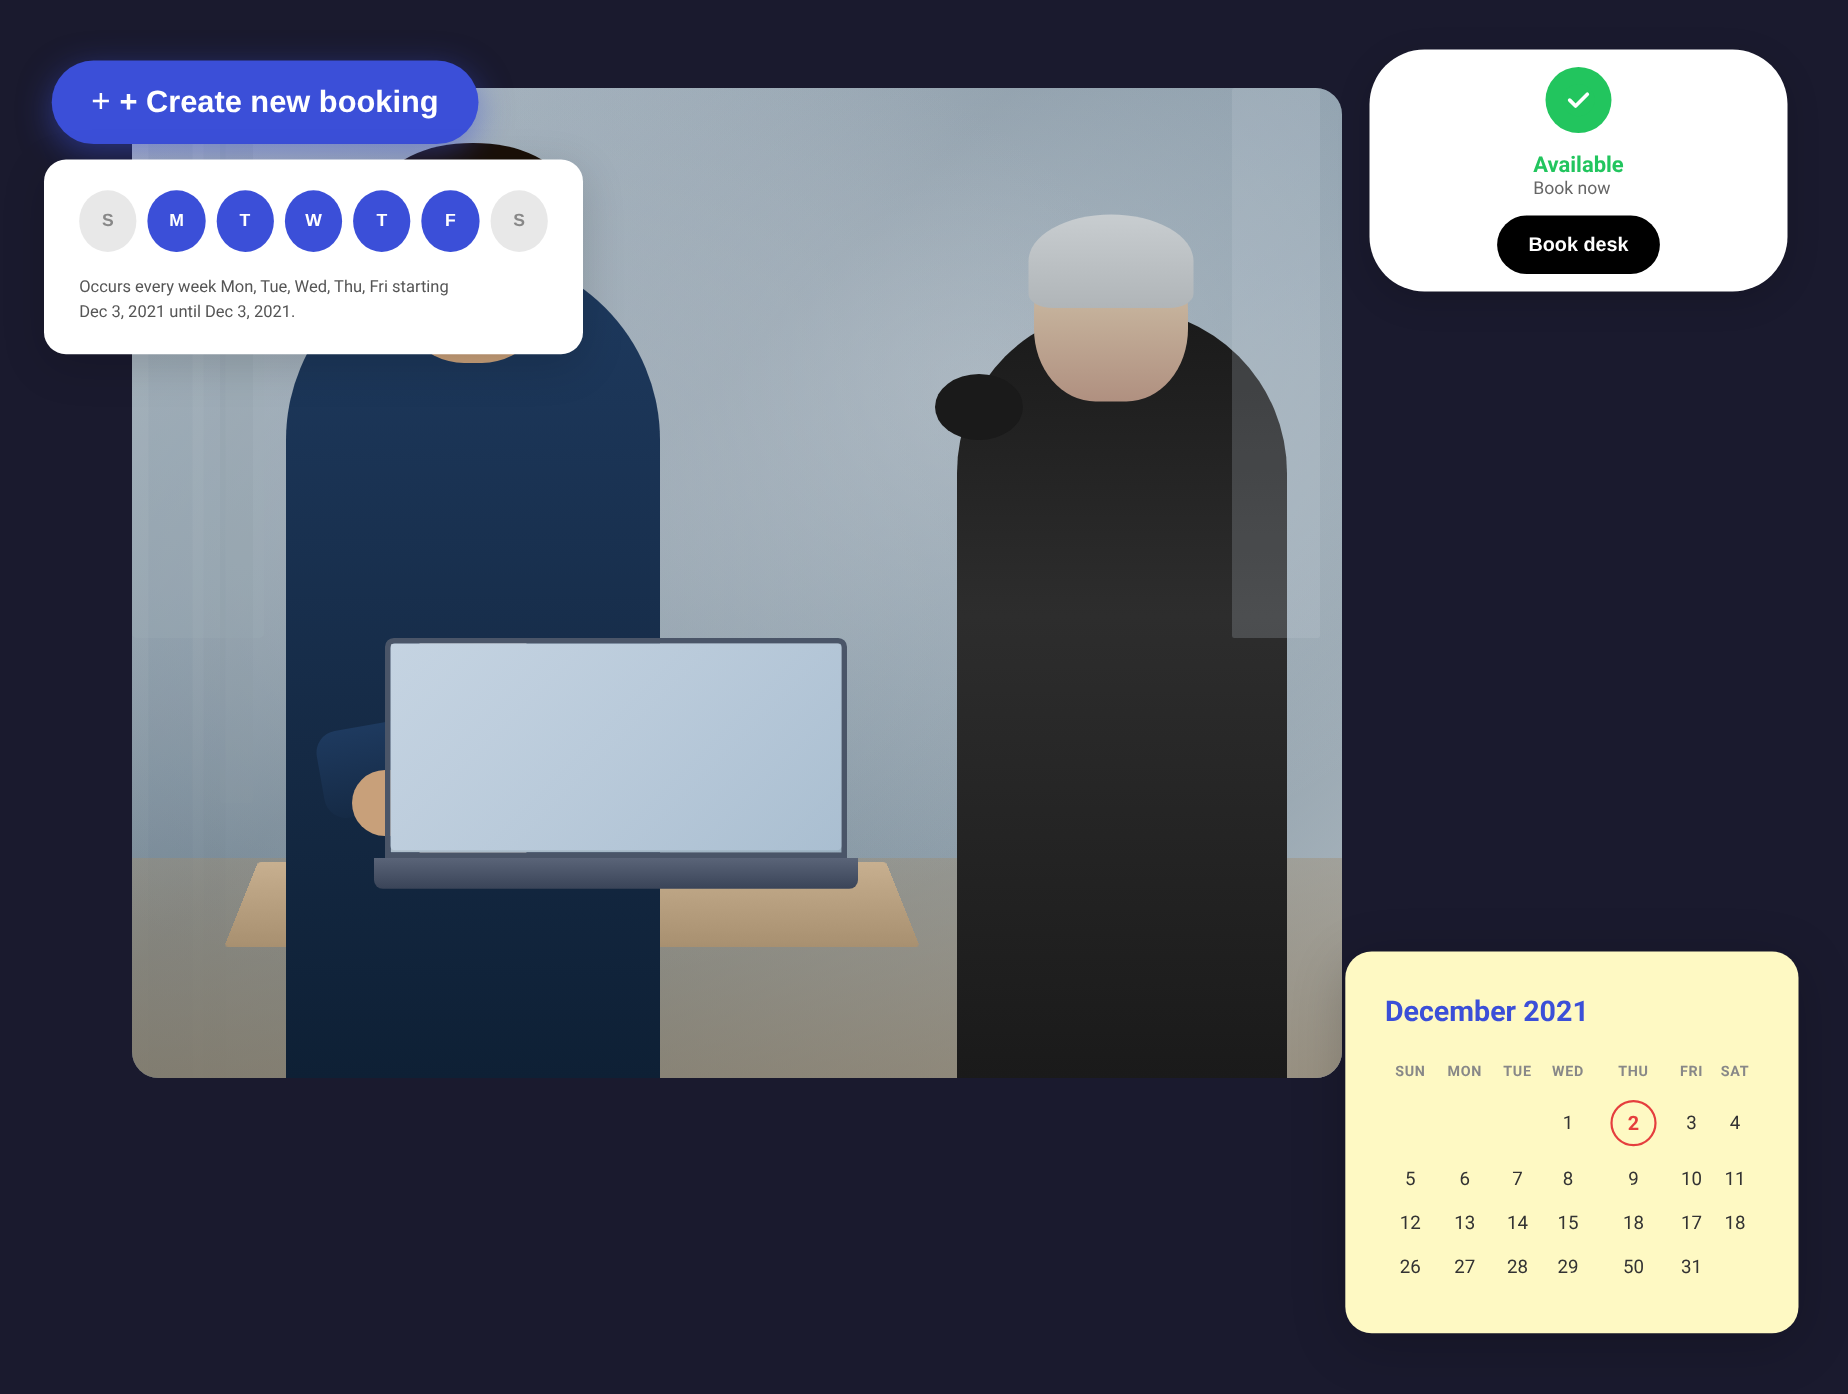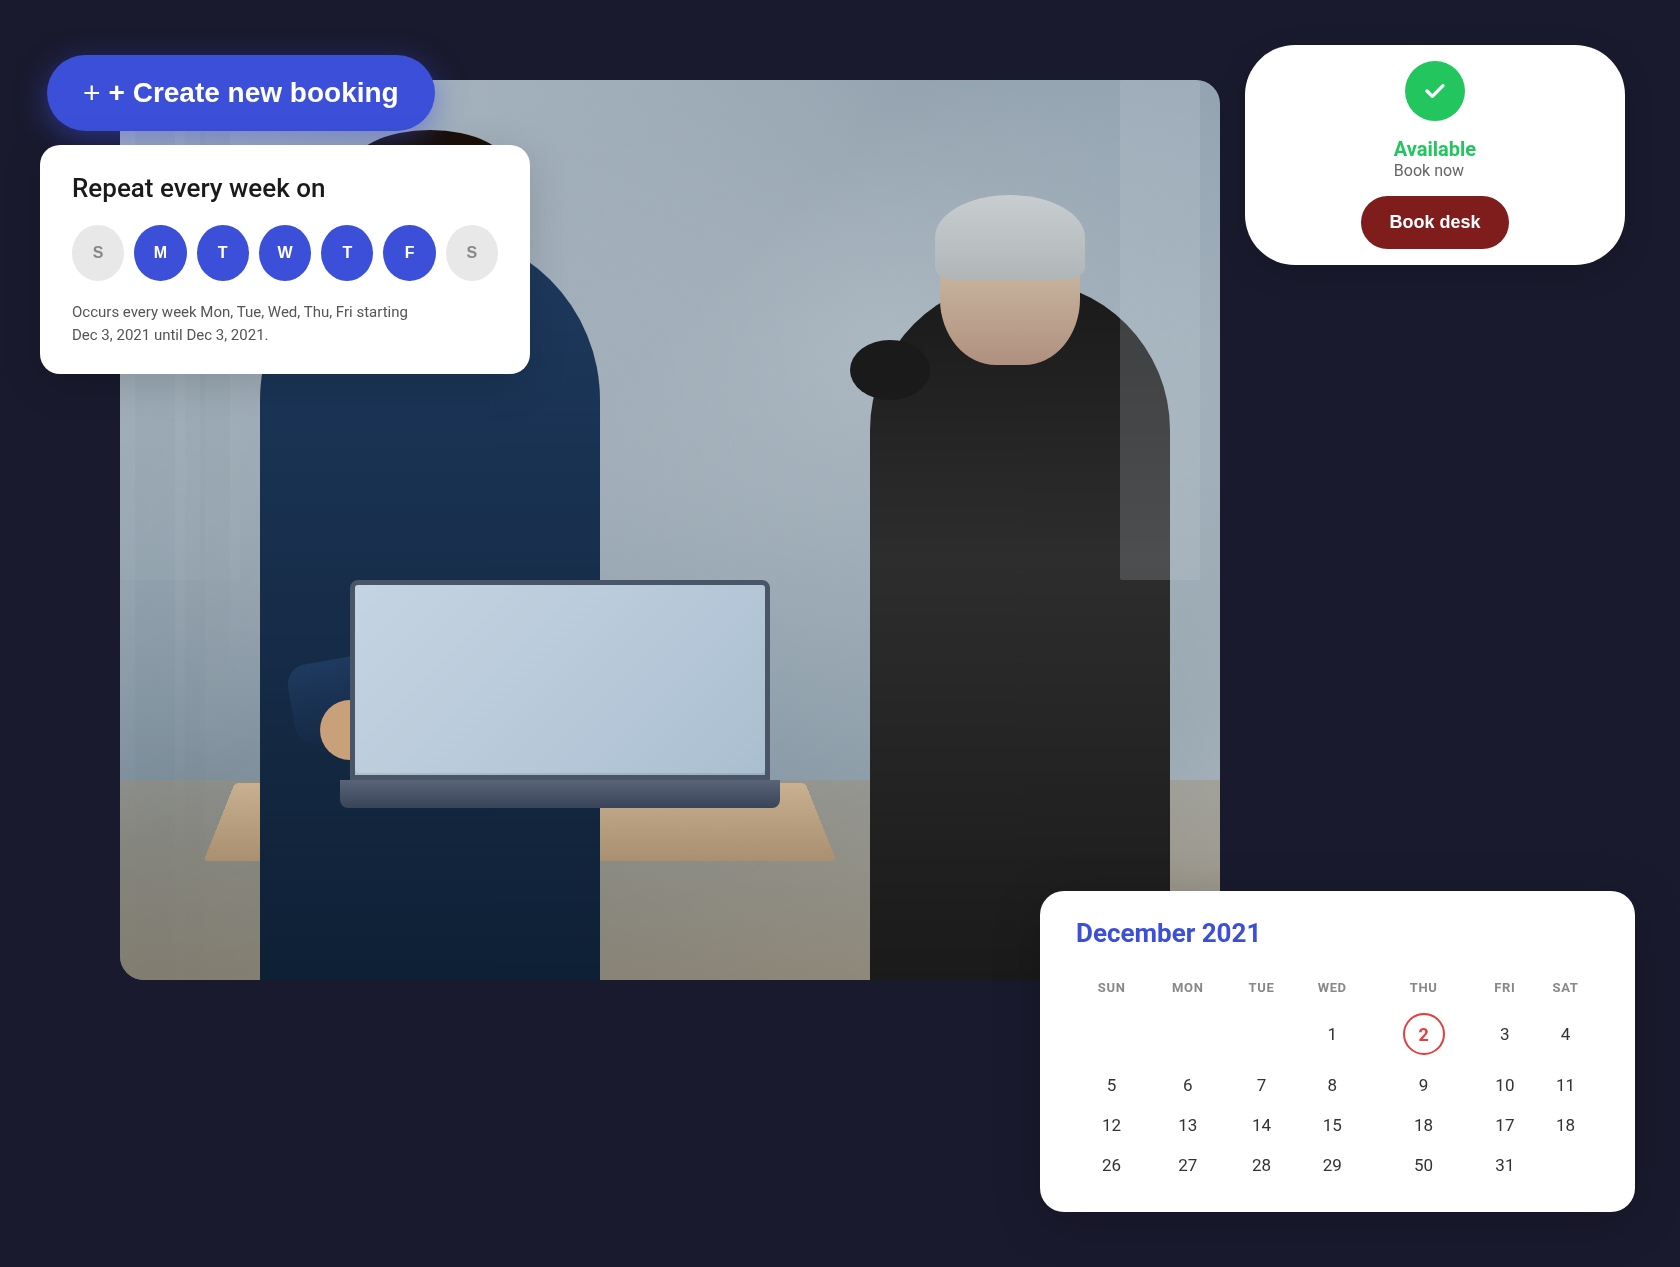--- a/index.html
+++ b/index.html
@@ -154,40 +154,40 @@
       font-weight: 700;
       color: #22c55e;
     }
 
     .available-subtitle {
       font-size: 16px;
       color: #666;
     }
 
     .book-desk-btn {
-      background: #7f1d1d;
+      background: #000000;
       color: white;
       border: none;
       border-radius: 50px;
       padding: 16px 28px;
       font-size: 18px;
       font-weight: 600;
       cursor: pointer;
       white-space: nowrap;
     }
 
     
     .calendar-card {
       position: absolute;
       bottom: 55px;
       right: 45px;
-      background: #ffffff;
+      background: #fef9c3;
       border-radius: 24px;
-      padding: 27px 36px;
-      width: 595px;
+      padding: 40px 36px;
+      width: 412px;
       box-shadow: 0 10px 50px rgba(0,0,0,0.2);
     }
 
     .calendar-month {
       font-size: 26px;
       font-weight: 700;
       color: #3b4fd8;
       margin-bottom: 24px;
     }
 
@@ -296,21 +296,20 @@
   <div style="position:absolute; top:50px; left:80px; width:30px; height:600px; background:rgba(140,155,165,0.2); border-radius:2px;"></div>
   <div style="position:absolute; top:0; right:20px; width:80px; height:500px; background:rgba(200,210,220,0.2); border-radius:2px;"></div>
 </div>
 
 <button class="create-booking-btn">
   <span class="plus-icon">+</span>
   <span style="margin-left:-4px">+ Create new booking</span>
 </button>
 
 <div class="repeat-card">
-  <div class="repeat-card-title">Repeat every week on</div>
 
   <div class="day-buttons">
     <button class="day-btn inactive">S</button>
     <button class="day-btn active">M</button>
     <button class="day-btn active">T</button>
     <button class="day-btn active">W</button>
     <button class="day-btn active">T</button>
     <button class="day-btn active">F</button>
     <button class="day-btn inactive">S</button>
   </div>

